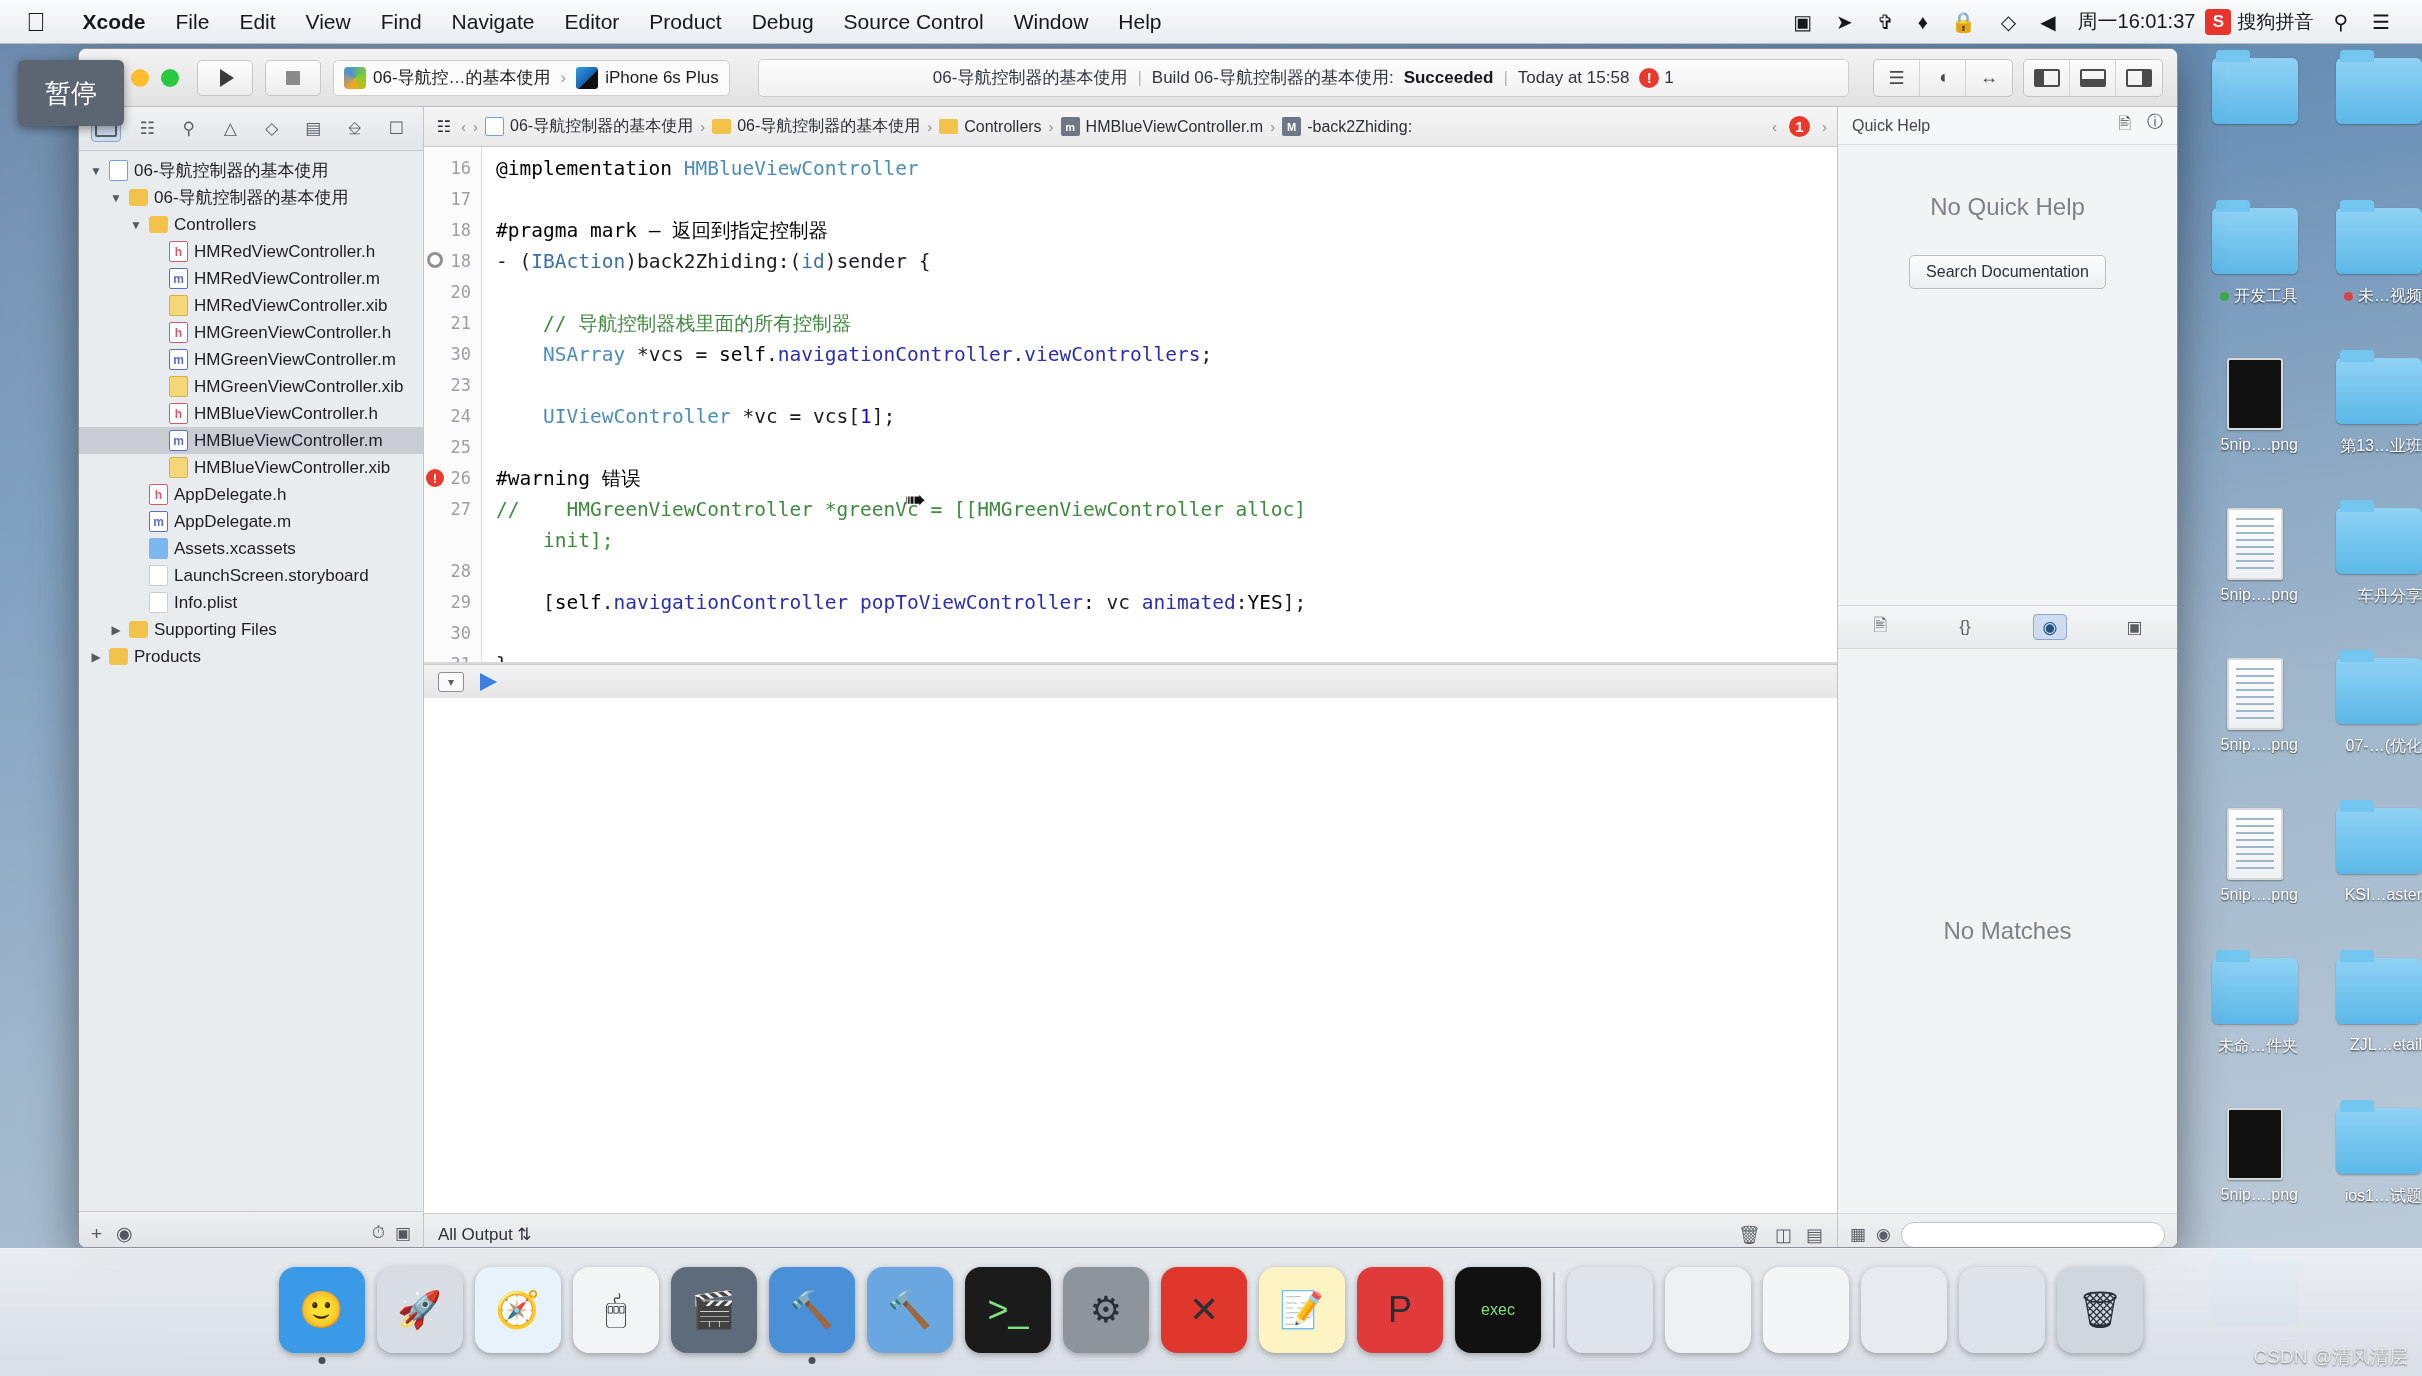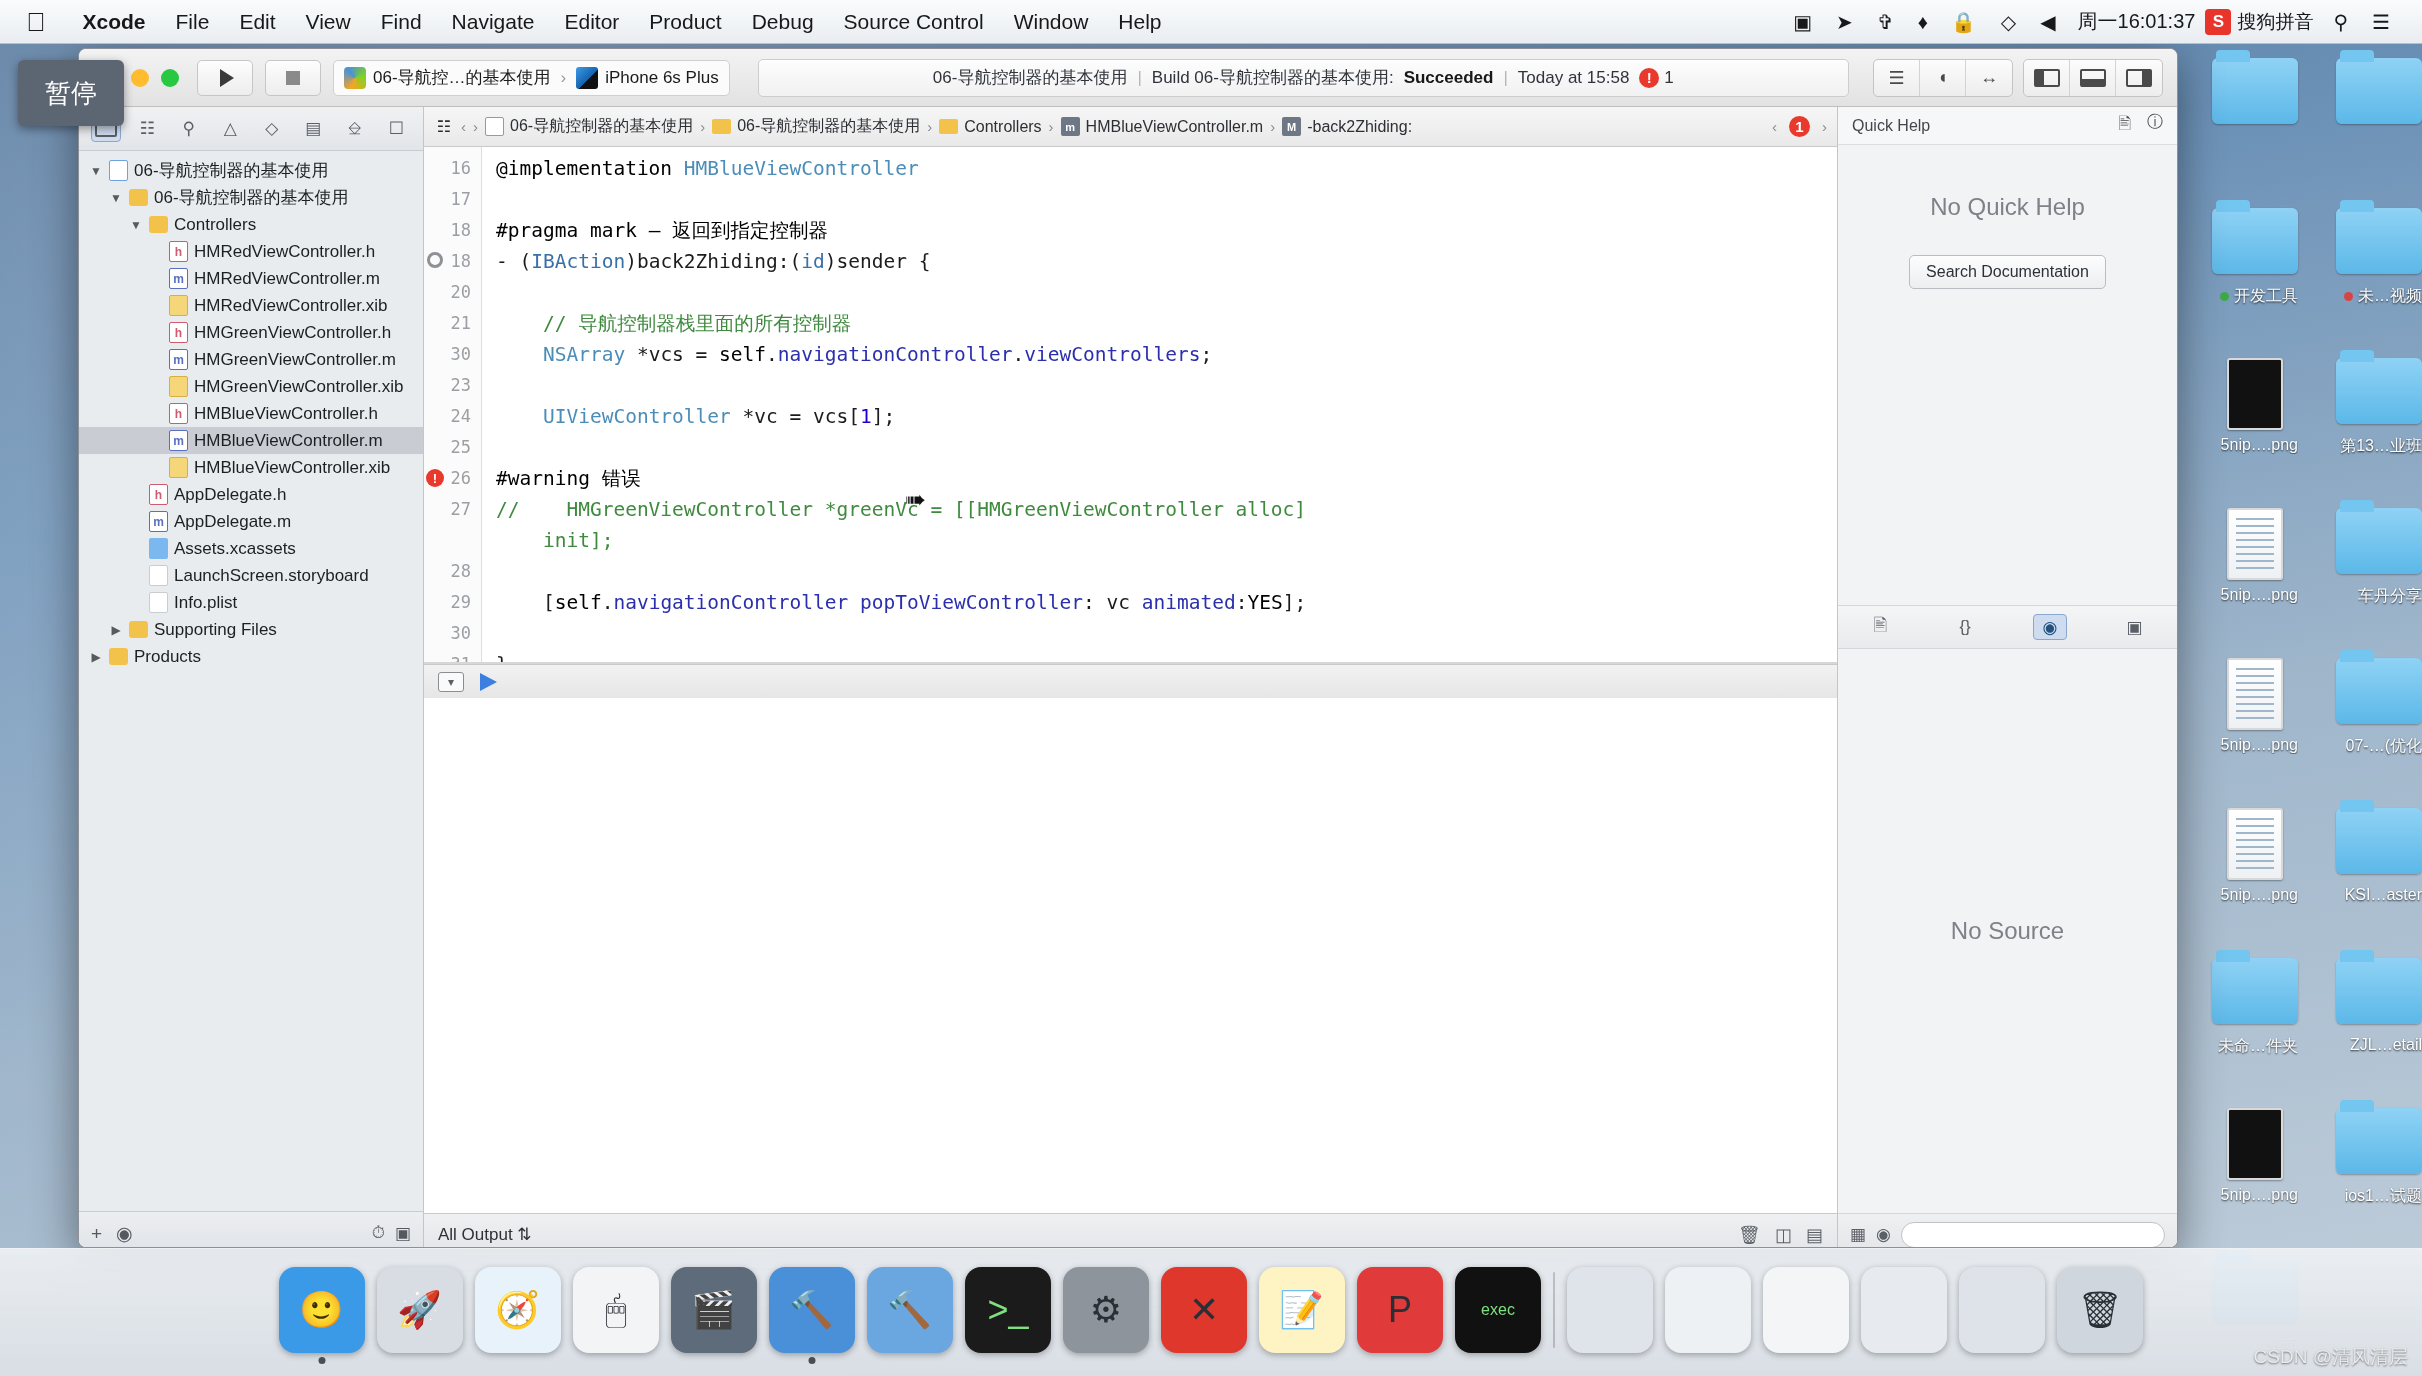--- a/index.html
+++ b/index.html
@@ -633,21 +633,21 @@
         <div id="qh-none">No Quick Help</div>
         <div id="qh-search">Search Documentation</div>
       </div>
       <div id="util-tabs">
         <span class="utab">🖹</span>
         <span class="utab">{}</span>
         <span class="utab sel">◉</span>
         <span class="utab">▣</span>
       </div>
       <div id="lib-body">
-        <div id="lib-none">No Source</div>
+        <div id="lib-none">No Matches</div>
       </div>
       <div id="util-foot">
         <span class="u-ico">▦</span>
         <span class="u-ico">◉</span>
         <span class="u-filter" placeholder=""></span>
       </div>
     </div>
 
   </div>
 </div>

